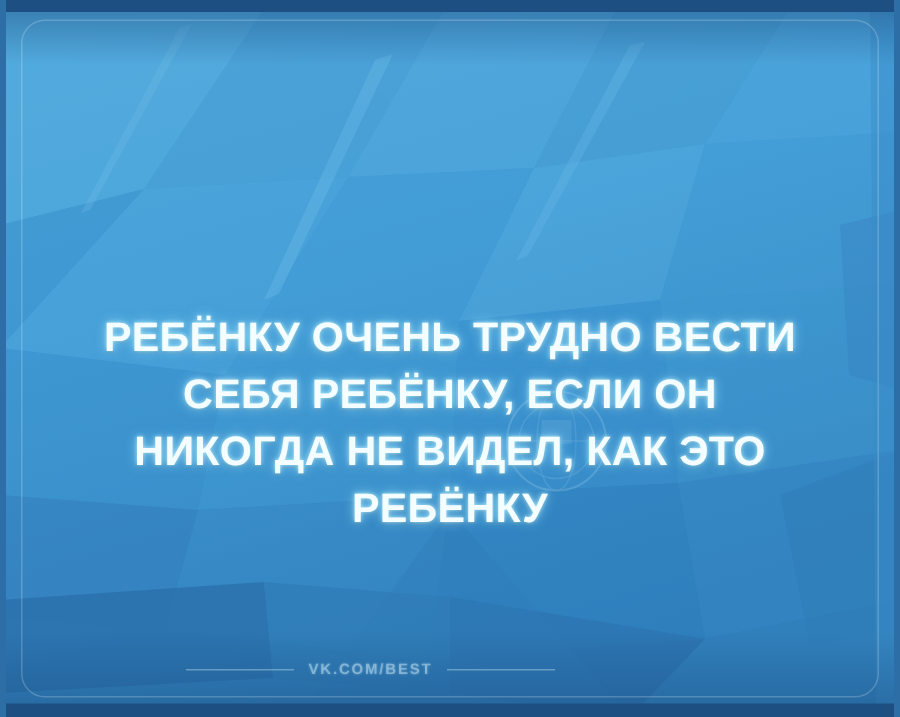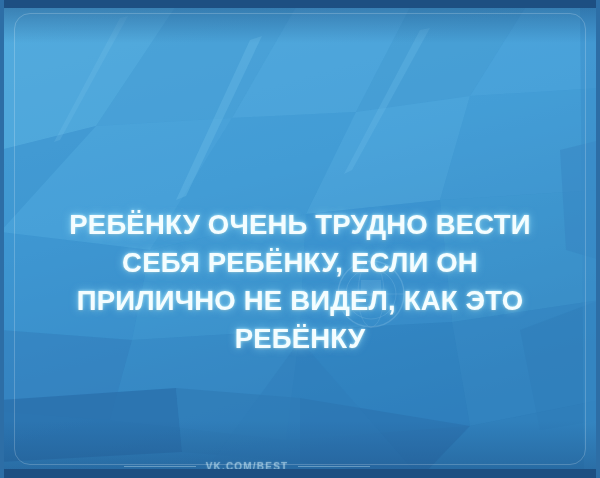--- a/index.html
+++ b/index.html
@@ -96,21 +96,21 @@
     text-shadow:
       0 0 3px rgba(190,242,255,0.95),
       0 0 8px rgba(150,225,255,0.75),
       0 1px 2px rgba(20,70,110,0.45);
   }
 
   
   .watermark {
     position: absolute;
     left: 0;
-    bottom: 6px;
+    bottom: 26px;
     width: 494px;
     z-index: 22;
     display: flex;
     align-items: center;
     justify-content: center;
     gap: 10px;
   }
   .wm-rule {
     width: 72px;
     height: 1px;
@@ -200,21 +200,21 @@
       <line x1="3" y1="36" x2="69" y2="36" stroke="#dff4ff" stroke-width="1" opacity="0.35"></line>
       <rect x="26" y="22" width="20" height="16" fill="#cfeeff" opacity="0.35"></rect>
     </svg>
   </div>
 
   <div class="inner-frame"></div>
 
   <div class="quote">
     <span class="quote-line">РЕБЁНКУ ОЧЕНЬ ТРУДНО ВЕСТИ</span>
     <span class="quote-line">СЕБЯ РЕБЁНКУ, ЕСЛИ ОН</span>
-    <span class="quote-line">ПРИЛИЧНО НЕ ВИДЕЛ, КАК ЭТО</span>
+    <span class="quote-line">НИКОГДА НЕ ВИДЕЛ, КАК ЭТО</span>
     <span class="quote-line">РЕБЁНКУ</span>
   </div>
 
   <div class="watermark">
     <span class="wm-rule"></span>
     <span class="wm-text">VK.COM/BEST</span>
     <span class="wm-rule"></span>
   </div>
 
   <div class="edge-top"></div>

